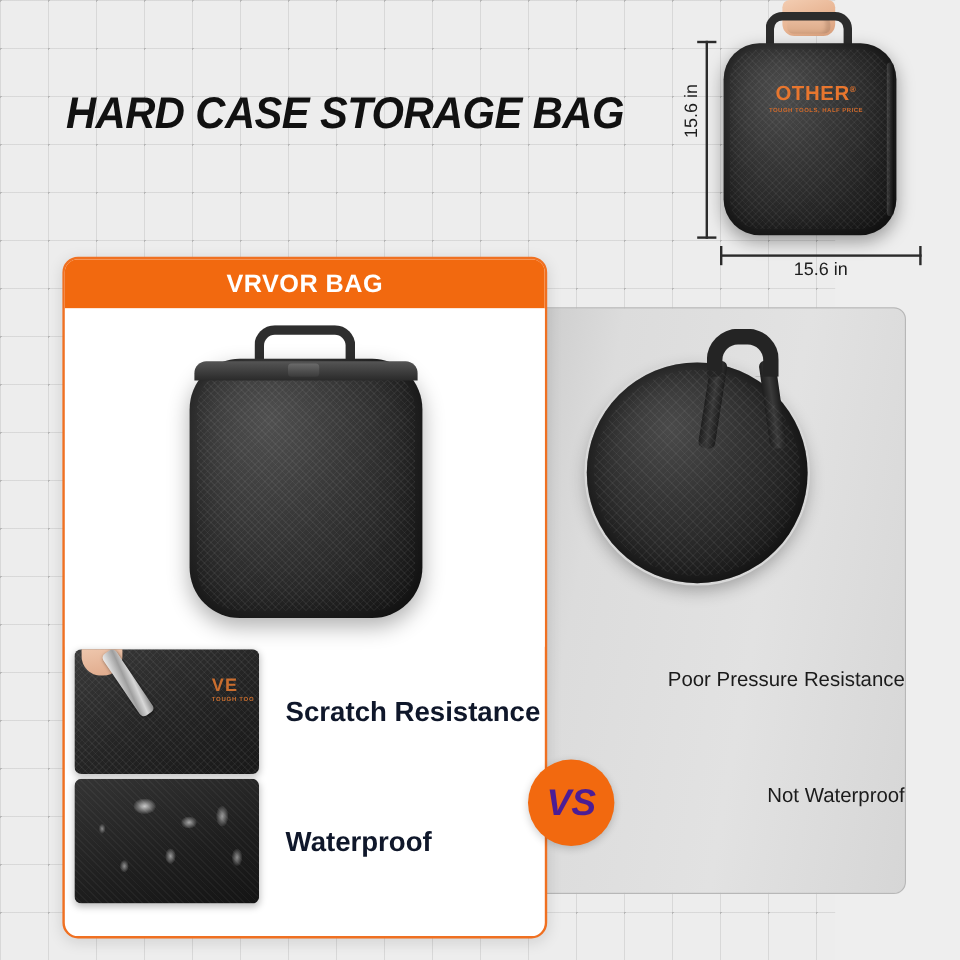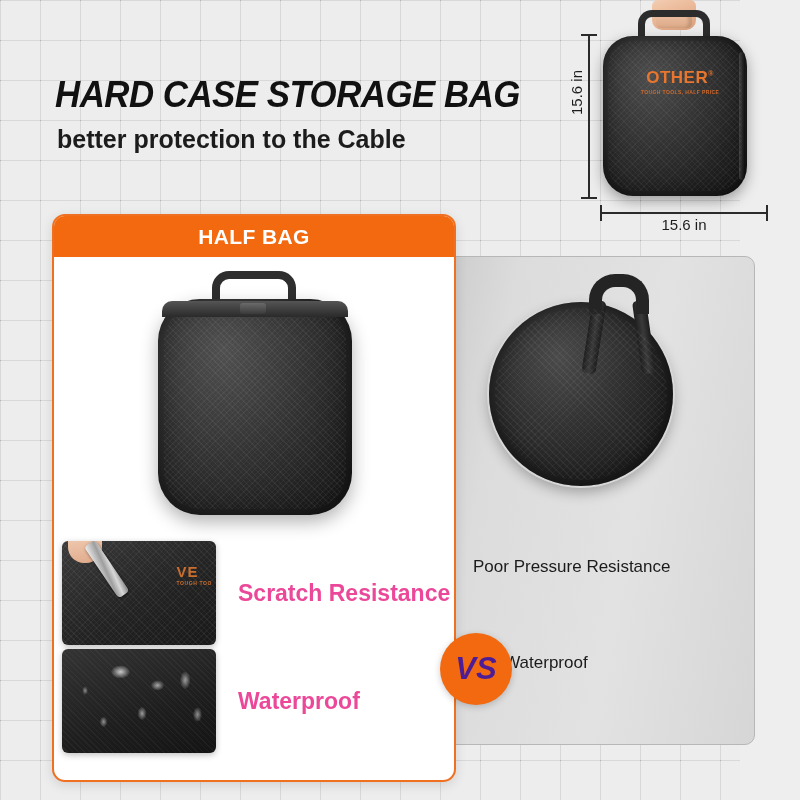--- a/index.html
+++ b/index.html
@@ -18,21 +18,20 @@
     position: relative;
     width: 696px;
     height: 800px;
     background-color: #ededed;
     background-image:
       linear-gradient(to right, rgba(170,170,170,0.30) 1px, transparent 1px),
       linear-gradient(to bottom, rgba(170,170,170,0.30) 1px, transparent 1px),
       radial-gradient(circle at 0 0, rgba(150,150,150,0.55) 1.3px, transparent 1.6px);
     background-size: 40px 40px, 40px 40px, 40px 40px;
     background-position: 0 0, 0 0, 0 0;
-    padding-left: 44px;
   }
 
   
   .headline {
     position: absolute;
     left: 55px;
     top: 76px;
     font-size: 37px;
     line-height: 1;
     font-weight: bold;
@@ -269,20 +268,21 @@
     width: 60px;
     height: 40px;
     border: 13px solid #242424;
     border-bottom: none;
     border-radius: 26px 26px 0 0;
     box-sizing: border-box;
   }
   .other-claims {
     position: relative;
     padding-left: 42px;
+    text-align: right;
   }
   .other-claim {
     font-size: 17px;
     color: #1b1b1b;
   }
   .other-claim.first { margin-top: 22px; }
   .other-claim.second { margin-top: 76px; }
 
   
   .panel-ours {
@@ -437,21 +437,21 @@
       radial-gradient(ellipse 5px 7px at 27% 70%, rgba(255,255,255,0.5), rgba(255,255,255,0.05) 70%, transparent 72%),
       radial-gradient(ellipse 6px 10px at 88% 63%, rgba(255,255,255,0.5), rgba(255,255,255,0.05) 70%, transparent 72%),
       radial-gradient(ellipse 4px 6px at 15% 40%, rgba(255,255,255,0.45), transparent 72%),
       repeating-linear-gradient(45deg, rgba(255,255,255,0.04) 0 1px, transparent 1px 4px),
       linear-gradient(160deg, #343434, #1e1e1e 60%, #141414);
   }
   .feature-label {
     margin-left: 22px;
     font-size: 23px;
     font-weight: bold;
-    color: #ec4899;
+    color: #0f172a;
     white-space: nowrap;
   }
 
   
   .vs-badge {
     position: absolute;
     left: 440px;
     top: 633px;
     width: 72px;
     height: 72px;
@@ -467,21 +467,20 @@
     z-index: 20;
     box-shadow: 0 2px 7px rgba(0,0,0,0.2);
   }
 </style>
 </head>
 <body>
 
 <div id="stage">
 
   <div class="headline">HARD CASE STORAGE BAG</div>
-  <div class="subhead">better protection to the Cable</div>
 
   <div class="hero">
     <div class="hero-hand"></div>
     <div class="hero-handle"></div>
     <div class="hero-case"></div>
     <div class="hero-logo">
       <div class="mark"><span>OTHER</span><sup>®</sup></div>
       <div class="tag">TOUGH TOOLS, HALF PRICE</div>
     </div>
     <div class="dim-v"></div>
@@ -498,21 +497,21 @@
         <div class="round-handle-top"></div>
       </div>
     </div>
     <div class="other-claims">
       <div class="other-claim first">Poor Pressure Resistance</div>
       <div class="other-claim second">Not Waterproof</div>
     </div>
   </div>
 
   <div class="panel-ours">
-    <div class="panel-ours-head">HALF BAG</div>
+    <div class="panel-ours-head">VRVOR BAG</div>
     <div class="ours-photo">
       <div class="case-handle"></div>
       <div class="case-body"></div>
       <div class="case-zip"></div>
       <div class="case-zip-pull"></div>
     </div>
     <div class="features">
       <div class="feature-row">
         <div class="feature-thumb thumb-scratch">
           <div class="finger"></div>

